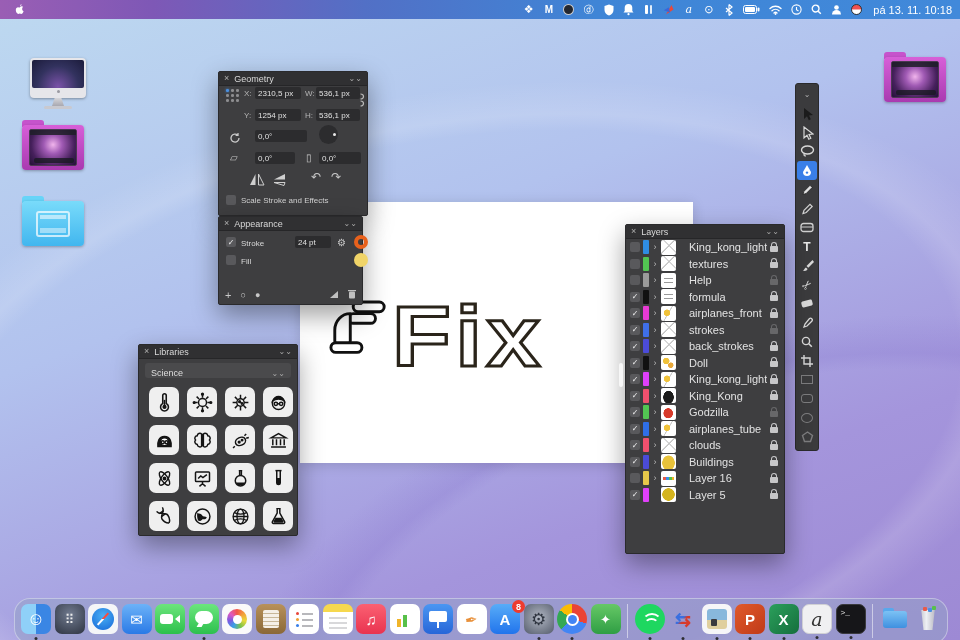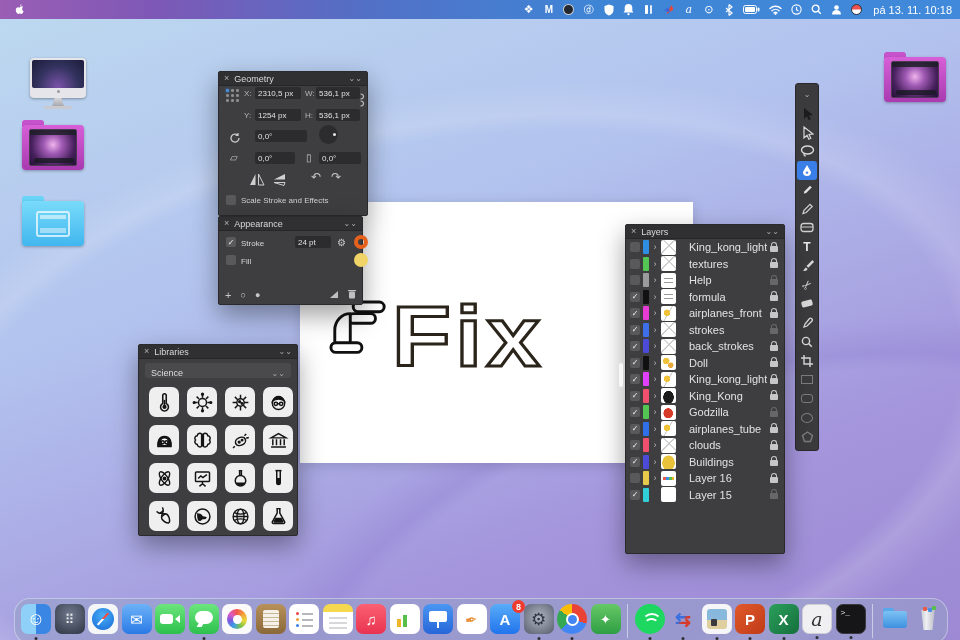--- a/index.html
+++ b/index.html
@@ -657,25 +657,25 @@
       <div class="lrow">
         <div class="cb"></div>
         <div class="strip" style="background: rgb(230, 200, 74);"></div>
         <div class="larrow">›</div>
         <div class="thumb t-marks"></div>
         <div class="lname">Layer 16</div>
         <div class="lock"></div>
       </div>
       <div class="lrow">
         <div class="cb on"></div>
-        <div class="strip" style="background: rgb(47, 208, 216);"></div>
+        <div class="strip" style="background: rgb(224, 64, 251);"></div>
         <div class="larrow"></div>
-        <div class="thumb t-blank"></div>
-        <div class="lname">Layer 15</div>
-        <div class="lock dim"></div>
+        <div class="thumb t-yellow-circle"></div>
+        <div class="lname">Layer 5</div>
+        <div class="lock"></div>
       </div>
     </div>
 </div>
 <div id="lscroll"></div>
 
 <div id="toolbar">
     <div class="tool">
       <span style="font-size:8px;color:#b0b0b0">⌄</span>
     </div>
     <div class="tool">

